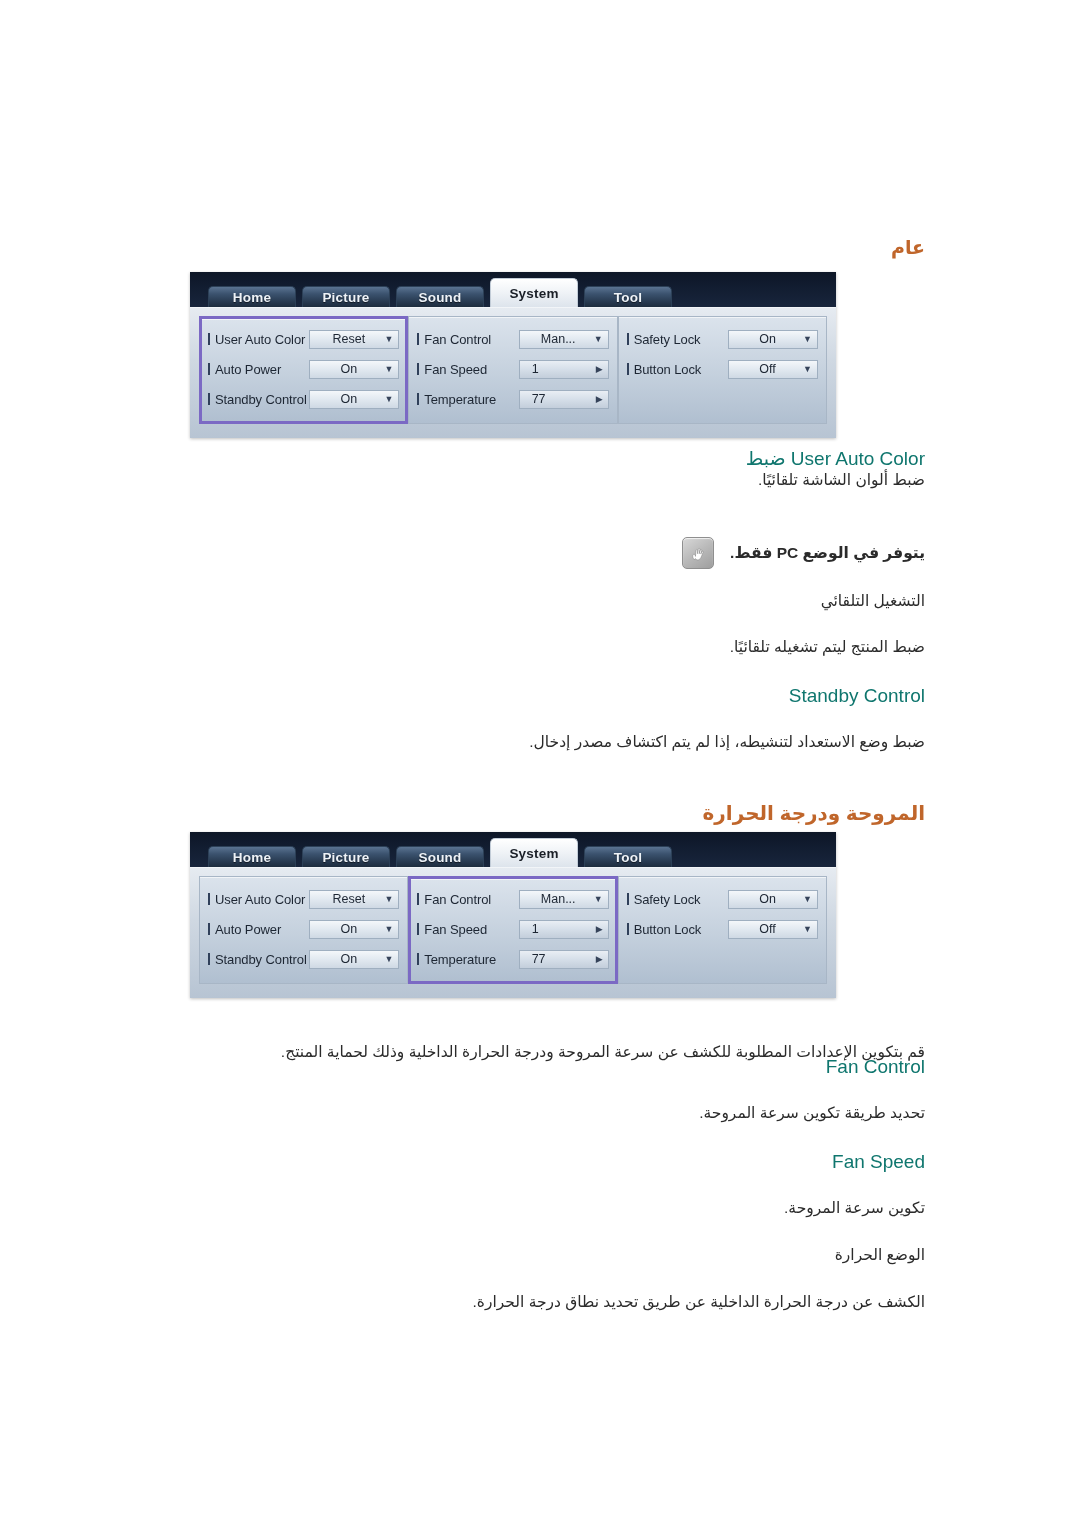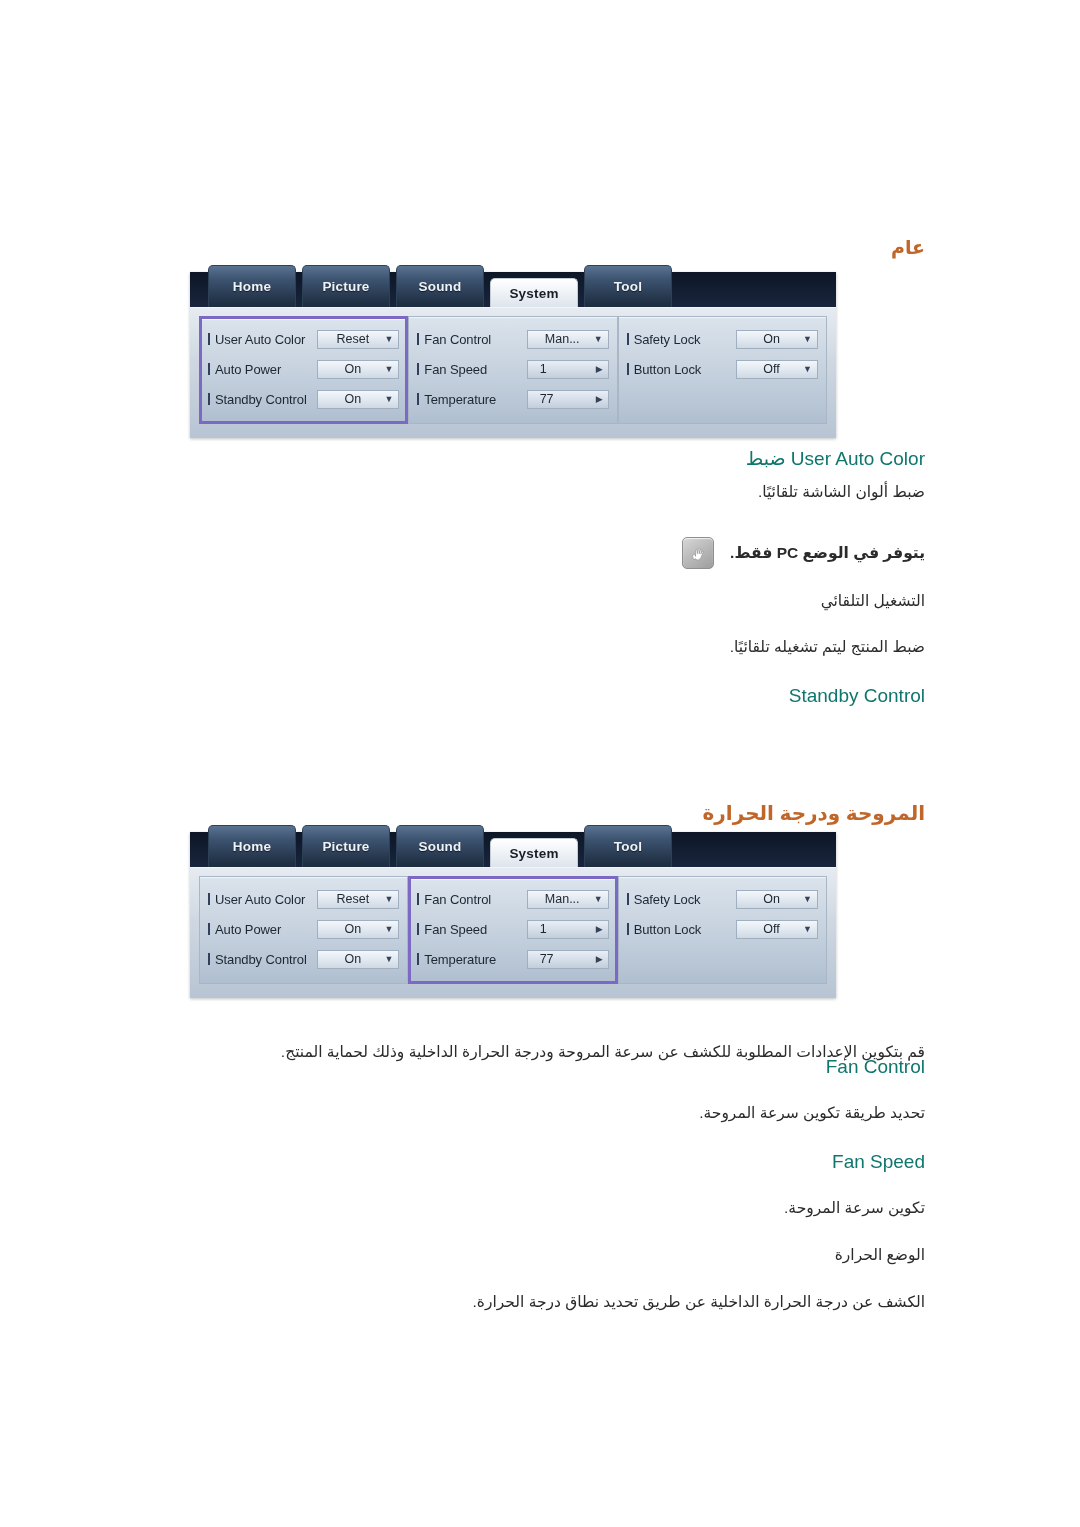--- a/index.html
+++ b/index.html
@@ -100,21 +100,21 @@
   .osd-tabbar {
     height: 35px;
     background: linear-gradient(180deg, #0d1626 0%, #121d31 45%, #18253c 100%);
     display: flex;
     align-items: flex-end;
     padding-left: 18px;
     box-sizing: border-box;
     position: relative;
   }
   .osd-tab {
-    height: 42px;
+    height: 21px;
     min-width: 88px;
     margin-right: 6px;
     border-radius: 5px 5px 0 0;
     background: linear-gradient(180deg, #5a7391 0%, #3b526e 35%, #27394f 75%, #1d2c3e 100%);
     color: #eef3f8;
     font-size: 13.5px;
     font-weight: bold;
     display: flex;
     align-items: center;
     justify-content: center;
@@ -173,21 +173,21 @@
   .osd-bullet {
     display: inline-block;
     width: 2px;
     height: 12px;
     background: #30405a;
     margin-right: 5px;
     flex: 0 0 auto;
   }
 
   .osd-ctl {
-    width: 82px;
+    width: 90px;
     height: 19px;
     background: linear-gradient(180deg, #f4f7fa 0%, #e3eaf1 45%, #cfd9e4 100%);
     border: 1px solid #9fafc0;
     box-sizing: border-box;
     display: flex;
     align-items: center;
     justify-content: space-between;
     padding: 0 5px 0 6px;
     font-size: 12.5px;
     color: #1d2633;
@@ -310,35 +310,36 @@
             <div class="osd-ctl">
               <span class="val">Off</span>
               <span class="arrow">▼</span>
             </div>
           </div>
         </div>
       </div>
     </div>
 
   <div class="para en" style="top:445px;">ضبط User Auto Color</div>
-  <div class="para" style="top:480px;">ضبط ألوان الشاشة تلقائيًا.</div>
+  <div class="para" style="top:468px;">ضبط ألوان الشاشة تلقائيًا.</div>
 
   <div class="note-row" style="top:537px;">
     <span class="note-icon">
       <svg width="20" height="20" viewBox="0 0 20 20" aria-hidden="true">
         <path d="M6.2 16.6c-1.1-1.3-1.6-2.7-1.4-3.9.15-.95.7-1.5 1.35-1.45.5.04.8.42.95.95l.35 1.2.6-5.9c.06-.6.42-.98.9-.95.5.03.8.45.76 1.05l-.2 3.1.75-4.35c.1-.6.5-.95.98-.88.49.07.76.52.66 1.12l-.72 4.2 1.05-3.5c.17-.56.6-.85 1.05-.72.45.13.65.6.48 1.16l-1 3.35.86-2.2c.2-.52.63-.76 1.03-.6.4.16.55.63.35 1.15l-1.35 3.5c-.55 1.42-1.1 2.6-2.05 3.35-1.3 1.02-3.1.9-4.34-.66z" fill="#ffffff" stroke="#7a7a7a" stroke-width="0.5"></path>
       </svg>
     </span>
     <span class="note-text">يتوفر في الوضع PC فقط.</span>
   </div>
 
   <div class="para" style="top:589px;">التشغيل التلقائي</div>
   <div class="para" style="top:635px;">ضبط المنتج ليتم تشغيله تلقائيًا.</div>
 
   <div class="para en" style="top:682px;">Standby Control</div>
+  <div class="para" style="top:730px;">ضبط وضع الاستعداد لتنشيطه، إذا لم يتم اكتشاف مصدر إدخال.</div>
 
   <div class="section-heading" id="heading-fan-temp">المروحة ودرجة الحرارة</div>
 
   <div class="osd" id="osd-2">
       <div class="osd-tabbar">
         <div class="osd-tab">Home</div>
         <div class="osd-tab">Picture</div>
         <div class="osd-tab">Sound</div>
         <div class="osd-tab active">System</div>
         <div class="osd-tab">Tool</div>

